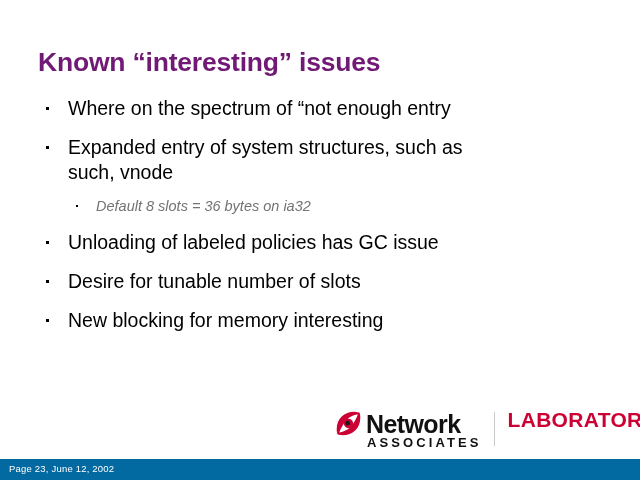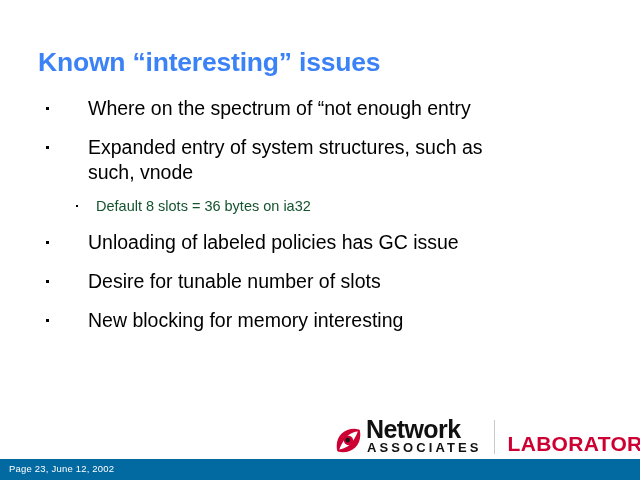--- a/index.html
+++ b/index.html
@@ -23,21 +23,21 @@
 
   
   .slide-title {
     position: absolute;
     left: 38px;
     top: 48px;
     width: 570px;
     font-size: 26.5px;
     font-weight: bold;
     letter-spacing: -0.2px;
-    color: #3b82f6;
+    color: #701a75;
     line-height: 1.12;
     white-space: nowrap;
   }
 
   
   .body {
     position: absolute;
     left: 38px;
     top: 96px;
     width: 575px;
@@ -64,36 +64,36 @@
     height: 3px;
     background: #000000;
     vertical-align: middle;
     margin-bottom: 2px;
   }
   .bullet.tight {
     margin-bottom: 11px;
   }
   .bullet .txt {
     display: block;
-    margin-left: 20px;
   }
   .bullet .txt .line {
     display: block;
   }
 
   
   .subbullet {
     position: relative;
     margin-left: 32px;
     padding-left: 26px;
     font-size: 14.5px;
     line-height: 20px;
-    color: #14532d;
+    color: #737373;
     margin-top: 2px;
     margin-bottom: 14px;
+    font-style: italic;
   }
   .subbullet .marker {
     position: absolute;
     left: 6px;
     top: 0;
     line-height: 20px;
   }
   .subbullet .marker i {
     display: inline-block;
     width: 2px;
@@ -104,21 +104,21 @@
   }
 
   
   .logo {
     position: absolute;
     left: 335px;
     top: 412px;
     width: 296px;
     height: 42px;
     display: flex;
-    align-items: flex-end;
+    align-items: flex-start;
   }
   .logo-mark {
     width: 27px;
     height: 27px;
     flex: 0 0 auto;
     margin-right: 4px;
     margin-top: -2px;
   }
   .logo-na {
     flex: 0 0 auto;

